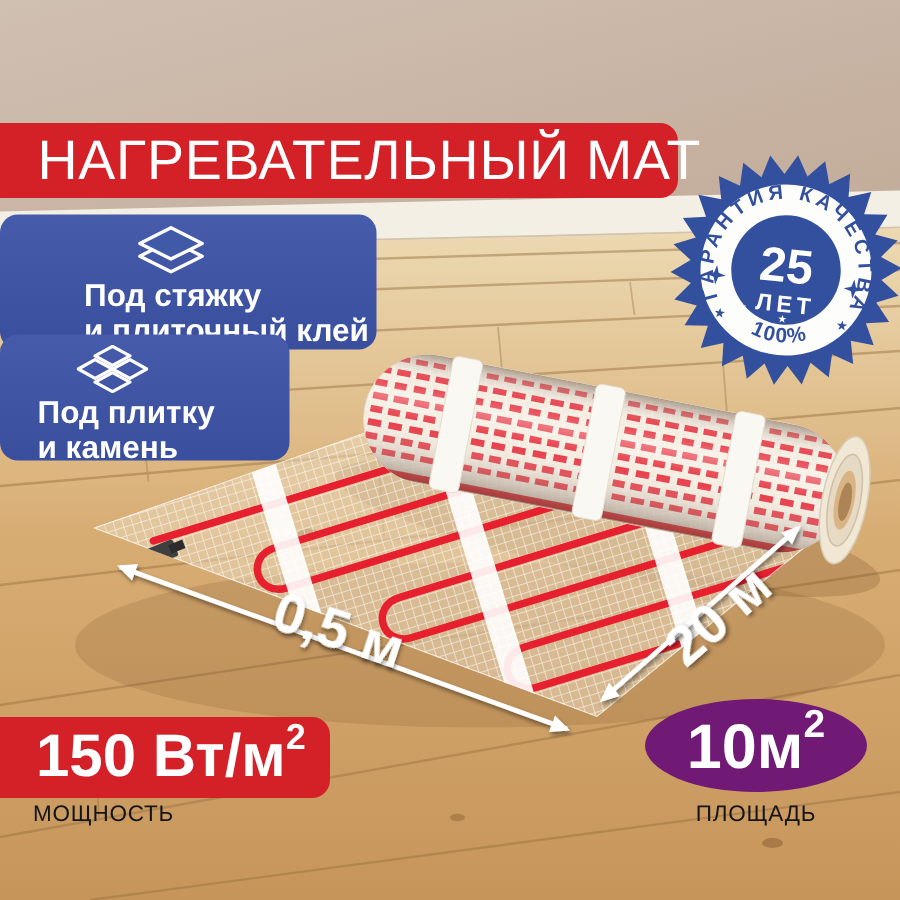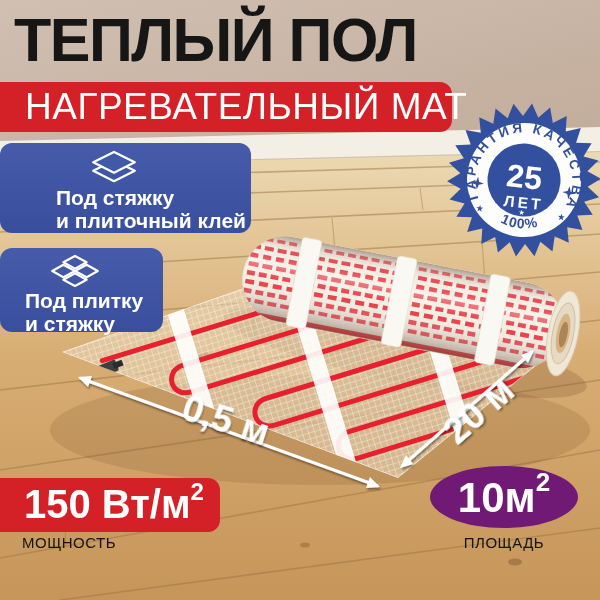--- a/index.html
+++ b/index.html
@@ -18,21 +18,21 @@
   .subtitle-banner span{padding-left:25px;font-size:37px;font-weight:400;color:#fff;
          letter-spacing:.5px;white-space:nowrap;}
 
   .feature-badge{left:0;background:linear-gradient(180deg,#465cab,#394f9e);
          border-radius:12px;color:#fff;}
   .feature-badge .ficon{display:block;margin:7px 0 2px 0;}
   .feature-badge .lines{padding-left:25px;font-size:21px;font-weight:700;line-height:23px;
          white-space:nowrap;}
   .badge-screed{top:143px;width:220px;height:90px;padding-left:31px;}
   .badge-screed .ficon{margin-left:59px;}
-  .badge-tile{top:248px;width:163px;height:84px;}
+  .badge-tile{top:223px;width:193px;height:84px;}
   .badge-tile .ficon{margin-left:51px;}
 
   .spec-box{left:0;top:478px;width:220px;height:54px;background:#d42127;
          border-radius:0 12px 12px 0;display:flex;align-items:center;color:#fff;}
   .spec-box .val{padding-left:24px;font-size:40px;font-weight:700;white-space:nowrap;}
   .spec-box sup{font-size:24px;font-weight:700;position:relative;top:-4px;}
 
   .spec-label{font-size:15px;font-weight:400;color:#141414;letter-spacing:.5px;}
   .power-label{left:22px;top:534px;}
   .area-label{left:430px;top:534px;width:148px;text-align:center;}
@@ -200,21 +200,20 @@
       <text x="0" y="8" text-anchor="middle" font-size="32" font-weight="bold" fill="#ffffff">25</text>
       <text x="2" y="28" text-anchor="middle" font-size="15.5" font-weight="bold" fill="#ffffff" letter-spacing="3">ЛЕТ</text>
       <g fill="#ffffff">
         <text x="-27" y="30" font-size="8" text-anchor="middle">★</text>
         <text x="29" y="30" font-size="8" text-anchor="middle">★</text>
         <text x="1" y="35" font-size="7" text-anchor="middle">★</text>
       </g>
     </g>
   </svg>
 
-  <div class="overlay title">ТЕПЛЫЙ ПОЛ</div>
 
   <div class="overlay subtitle-banner">
     <span>НАГРЕВАТЕЛЬНЫЙ МАТ</span>
   </div>
 
   <div class="overlay feature-badge badge-screed">
     <svg class="ficon" width="48" height="34" viewBox="0 0 48 36">
       <polygon points="24,11 46,22 24,33 2,22" fill="none" stroke="#fff" stroke-width="2.4" stroke-linejoin="round"></polygon>
       <polygon points="24,2 46,13 24,24 2,13" fill="#405aa8" stroke="#fff" stroke-width="2.4" stroke-linejoin="round"></polygon>
     </svg>
@@ -228,21 +227,21 @@
     <svg class="ficon" width="48" height="32" viewBox="0 0 48 33">
       <g fill="none" stroke="#fff" stroke-width="2.2" stroke-linejoin="round">
         <polygon points="24,1 36,7.5 24,14 12,7.5"></polygon>
         <polygon points="12,10 24,16.5 12,23 0.5,16.5"></polygon>
         <polygon points="36,10 47.5,16.5 36,23 24,16.5"></polygon>
         <polygon points="24,19 36,25.5 24,32 12,25.5"></polygon>
       </g>
     </svg>
     <div class="lines">
       <div>Под плитку</div>
-      <div>и стяжку</div>
+      <div>и камень</div>
     </div>
   </div>
 
   <div class="overlay spec-box">
     <span class="val"><span>150 Вт/м</span><sup>2</sup></span>
   </div>
   <div class="overlay spec-label power-label">МОЩНОСТЬ</div>
 
   <div class="overlay area-ellipse">
     <span class="val"><span>10м</span><sup>2</sup></span>

